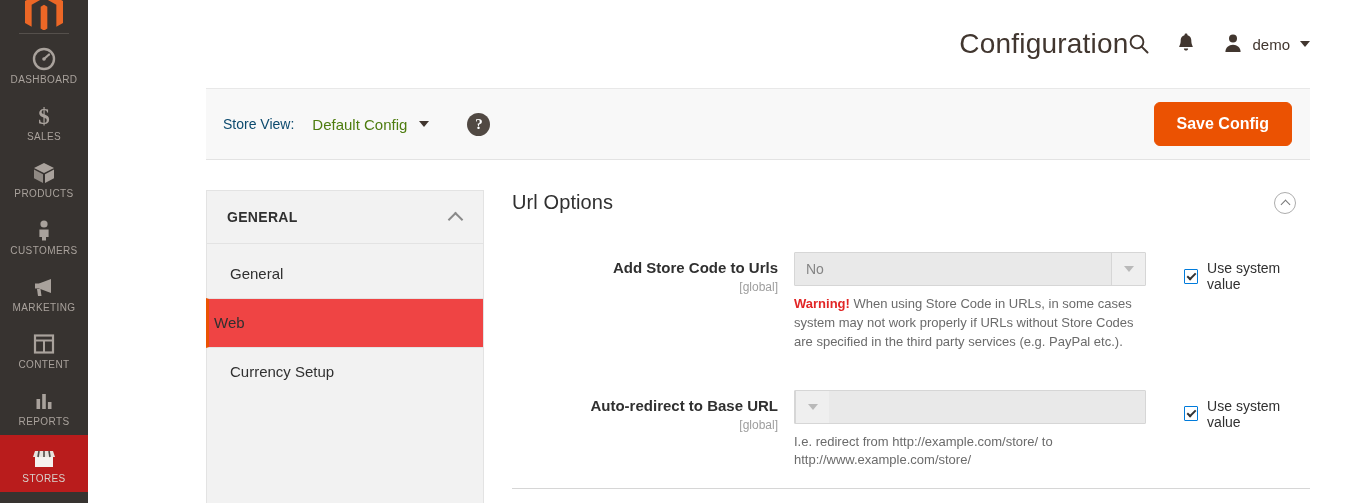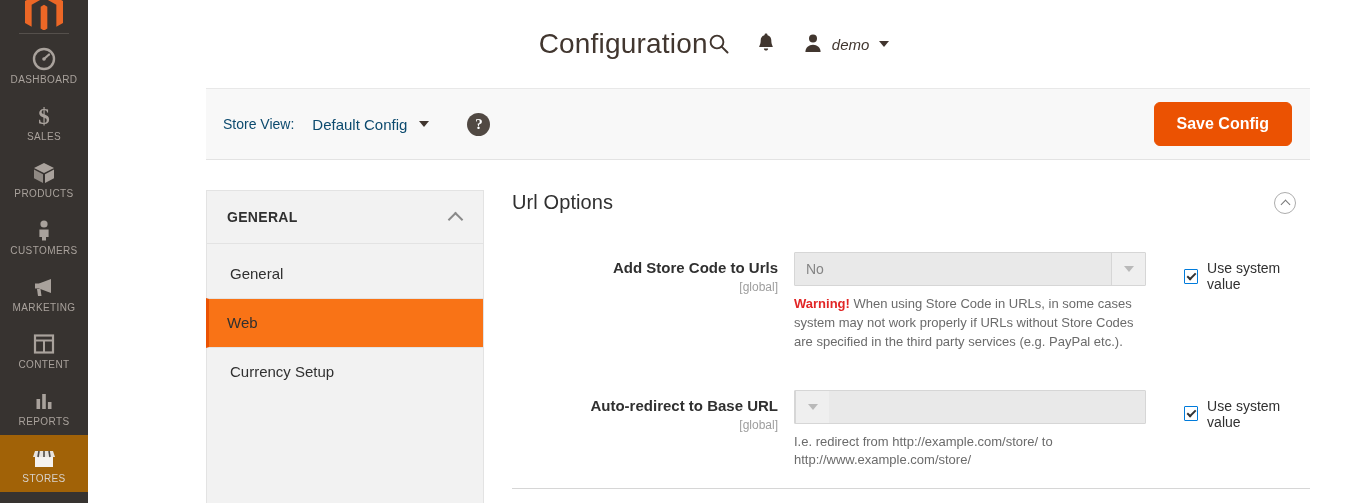--- a/index.html
+++ b/index.html
@@ -42,48 +42,48 @@
     line-height: 26px; margin-bottom: 3px;
   }
   .nav-item .nav-ico svg { vertical-align: middle; }
   .nav-label {
     display: block;
     color: #a9a29c;
     font-size: 10px;
     letter-spacing: .4px;
     font-family: "Liberation Sans", sans-serif;
   }
-  .nav-item.is-active { background: #a16207; }
+  .nav-item.is-active { background: #b91c1c; }
   .nav-item.is-active .nav-label { color: #d8d2cc; }
 
   
   .main { flex: 1 1 auto; height: 503px; background: #ffffff; position: relative; overflow: hidden; }
 
   .page-header {
     height: 88px;
     padding: 0 40px 0 30px;
-    display: flex; align-items: center; justify-content: center;
+    display: flex; align-items: center; justify-content: flex-end;
   }
   .page-title {
     font-size: 28px;
     color: #41362f;
     font-weight: normal;
     margin: 0;
     letter-spacing: .2px;
   }
   .header-tools { display: flex; align-items: center; gap: 26px; }
   .tool-btn {
     background: none; border: none; padding: 0; cursor: pointer;
     display: flex; align-items: center; color: #41362f;
   }
   .user-box {
     display: flex; align-items: center; gap: 8px;
     cursor: pointer; color: #41362f; font-size: 15px;
   }
-  .user-name { color: #41362f; font-size: 15px; font-style: italic; }
+  .user-name { color: #41362f; font-size: 15px; }
   .caret-down {
     width: 0; height: 0;
     border-left: 5px solid transparent;
     border-right: 5px solid transparent;
     border-top: 6px solid #41362f;
     margin-left: 2px;
   }
 
   
   .store-bar {
@@ -97,21 +97,21 @@
   }
   .store-left { display: flex; align-items: center; }
   .store-label {
     font-size: 14px; font-weight: normal; color: #0c4a6e;
     margin-right: 18px;
   }
   .store-select {
     display: flex; align-items: center; gap: 10px;
     cursor: pointer;
   }
-  .store-value { font-size: 15px; color: #0c4a6e; }
+  .store-value { font-size: 15px; color: #4d7c0f; }
   .help-circle {
     width: 23px; height: 23px; border-radius: 50%;
     background: #514943; color: #ffffff;
     font-size: 15px; font-weight: bold;
     display: flex; align-items: center; justify-content: center;
     margin-left: 38px; cursor: pointer;
     font-family: "Liberation Serif", serif;
   }
   .save-config-btn {
     background: #eb5202; border: 1px solid #eb5202;
@@ -152,26 +152,26 @@
   }
   .config-nav-items { padding: 6px 0 0 0; }
   .config-nav-item {
     padding: 15px 20px 15px 20px;
     font-size: 15px; color: #303030;
     cursor: pointer;
     border-left: 3px solid transparent;
     line-height: 1.2;
   }
   .config-nav-item.is-current {
-    background: #f97316;
+    background: #ef4444;
     border-left: 3px solid #eb5202;
     border-top: 1px solid #e3e3e3;
     border-bottom: 1px solid #e3e3e3;
     margin-left: -1px;
-    padding-left: 18px;
+    padding-left: 5px;
     position: relative;
     z-index: 2;
   }
 
   
   .config-panel {
     flex: 1 1 auto;
     padding: 0 0 0 28px;
     position: relative;
   }

